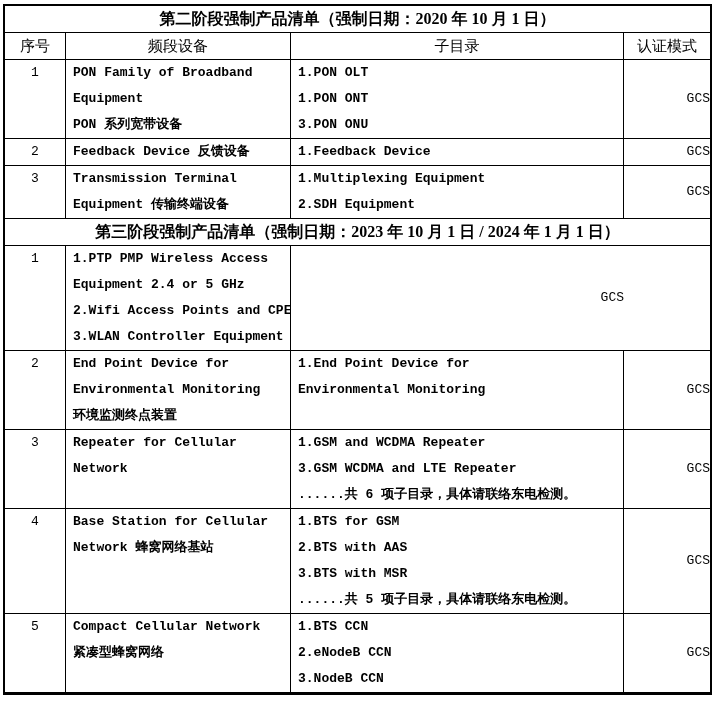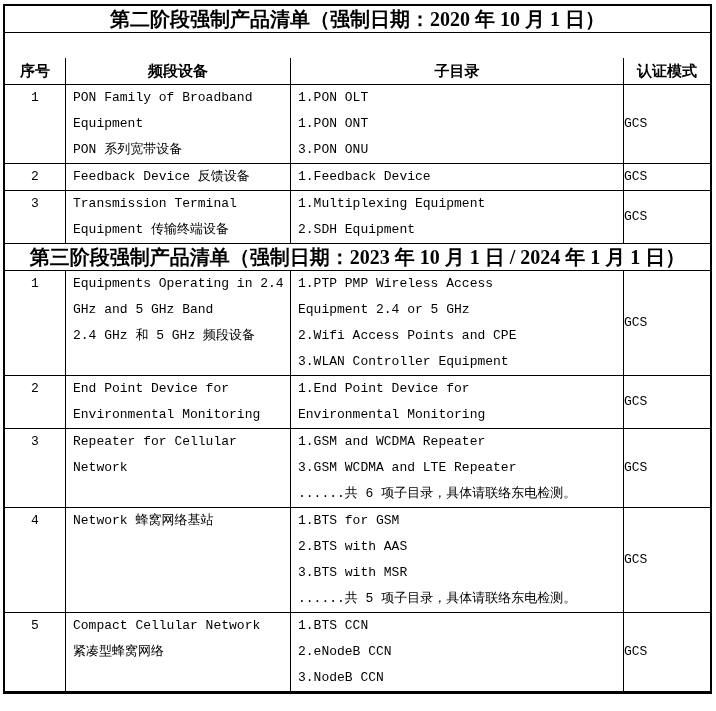--- a/index.html
+++ b/index.html
@@ -22,61 +22,60 @@
     top: 4px;
     width: 709px;
     box-sizing: border-box;
     border: 2px solid #000;
     background: #fff;
   }
   .title-row {
     text-align: center;
     font-family: "Liberation Serif", "DejaVu Serif", serif;
     font-weight: bold;
-    font-size: 20px;
+    font-size: 16px;
     line-height: 26px;
     color: #000;
     border-bottom: 1px solid #000;
     white-space: nowrap;
     overflow: hidden;
   }
   .row {
     display: grid;
     grid-template-columns: 61px 225px 333px 1fr;
     border-bottom: 1px solid #000;
   }
   .cell {
     box-sizing: border-box;
     color: #000;
     overflow: hidden;
   }
   .cell.v { border-right: 1px solid #000; }
   .header-row .cell {
     font-family: "Liberation Serif", "DejaVu Serif", serif;
-    font-weight: bold;
+    font-weight: normal;
     font-size: 15px;
     line-height: 26px;
     text-align: center;
     white-space: nowrap;
-    margin-top: 25px;
   }
   .data-row .cell {
     font-family: "Liberation Mono", "DejaVu Sans Mono", monospace;
     font-size: 13px;
   }
   .line {
     line-height: 26px;
     white-space: nowrap;
   }
   .num-cell { text-align: center; }
-  .name-cell, .sub-cell { padding-left: 7px; padding-right: 3px; }
+  .name-cell, .sub-cell { padding-left: 7px; padding-right: 3px; font-weight: bold; }
   .mode-cell {
     display: flex;
     align-items: center;
-    justify-content: flex-start;
+    justify-content: flex-end;
   }
 </style>
 </head>
 <body>
 
 <div class="doc">
   <div class="table">
       <div class="title-row">第二阶段强制产品清单（强制日期：2020 年 10 月 1 日）</div>
       <div class="row header-row">
         <div class="cell v">序号</div>
@@ -130,42 +129,38 @@
         </div>
         <div class="cell mode-cell">
           <div class="line">GCS</div>
         </div>
       </div>
       <div class="title-row">第三阶段强制产品清单（强制日期：2023 年 10 月 1 日 / 2024 年 1 月 1 日）</div>
       <div class="row data-row">
         <div class="cell v num-cell">
           <div class="line">1</div>
         </div>
-        <div class="cell v name-cell">
-          <div class="line">Equipments Operating in 2.4</div>
-          <div class="line">GHz and 5 GHz Band</div>
-          <div class="line">2.4 GHz 和 5 GHz 频段设备</div>
-        </div>
         <div class="cell v sub-cell">
           <div class="line">1.PTP PMP Wireless Access</div>
           <div class="line">Equipment 2.4 or 5 GHz</div>
           <div class="line">2.Wifi Access Points and CPE</div>
           <div class="line">3.WLAN Controller Equipment</div>
         </div>
         <div class="cell mode-cell">
           <div class="line">GCS</div>
         </div>
       </div>
       <div class="row data-row">
         <div class="cell v num-cell">
           <div class="line">2</div>
         </div>
         <div class="cell v name-cell">
           <div class="line">End Point Device for</div>
           <div class="line">Environmental Monitoring</div>
+          <div class="line">环境监测终点装置</div>
         </div>
         <div class="cell v sub-cell">
           <div class="line">1.End Point Device for</div>
           <div class="line">Environmental Monitoring</div>
         </div>
         <div class="cell mode-cell">
           <div class="line">GCS</div>
         </div>
       </div>
       <div class="row data-row">
@@ -183,20 +178,21 @@
         </div>
         <div class="cell mode-cell">
           <div class="line">GCS</div>
         </div>
       </div>
       <div class="row data-row">
         <div class="cell v num-cell">
           <div class="line">4</div>
         </div>
         <div class="cell v name-cell">
+          <div class="line">Base Station for Cellular</div>
           <div class="line">Network 蜂窝网络基站</div>
         </div>
         <div class="cell v sub-cell">
           <div class="line">1.BTS for GSM</div>
           <div class="line">2.BTS with AAS</div>
           <div class="line">3.BTS with MSR</div>
           <div class="line">......共 5 项子目录，具体请联络东电检测。</div>
         </div>
         <div class="cell mode-cell">
           <div class="line">GCS</div>

